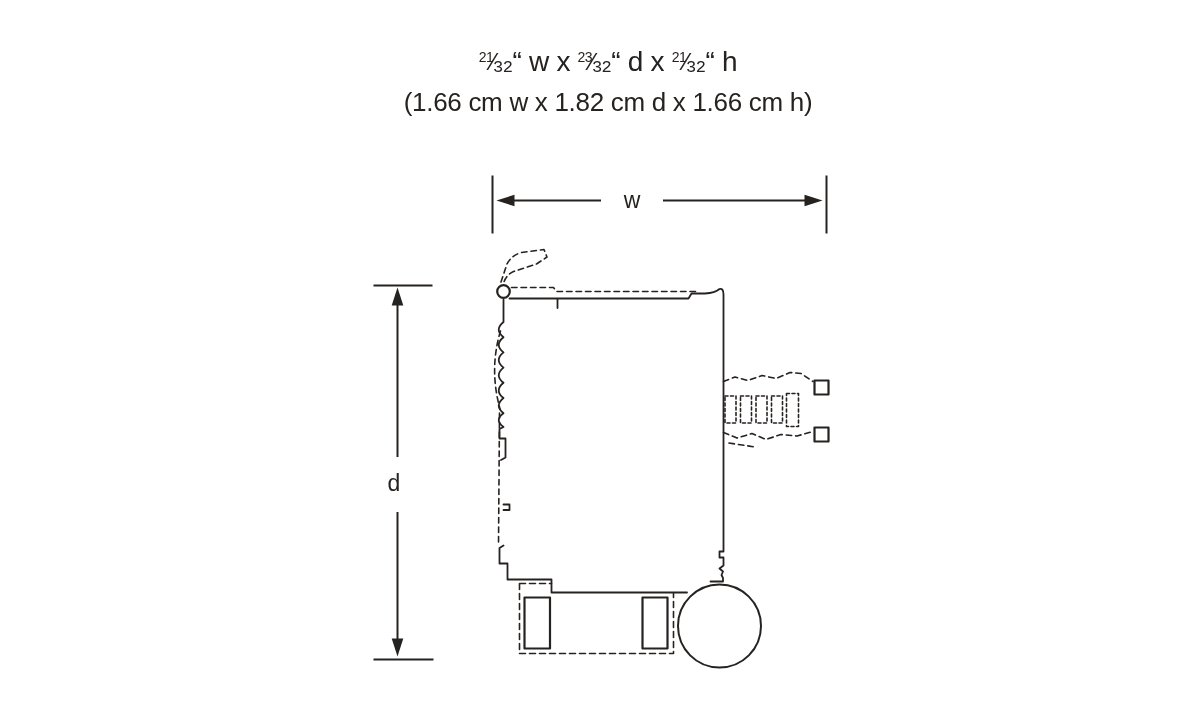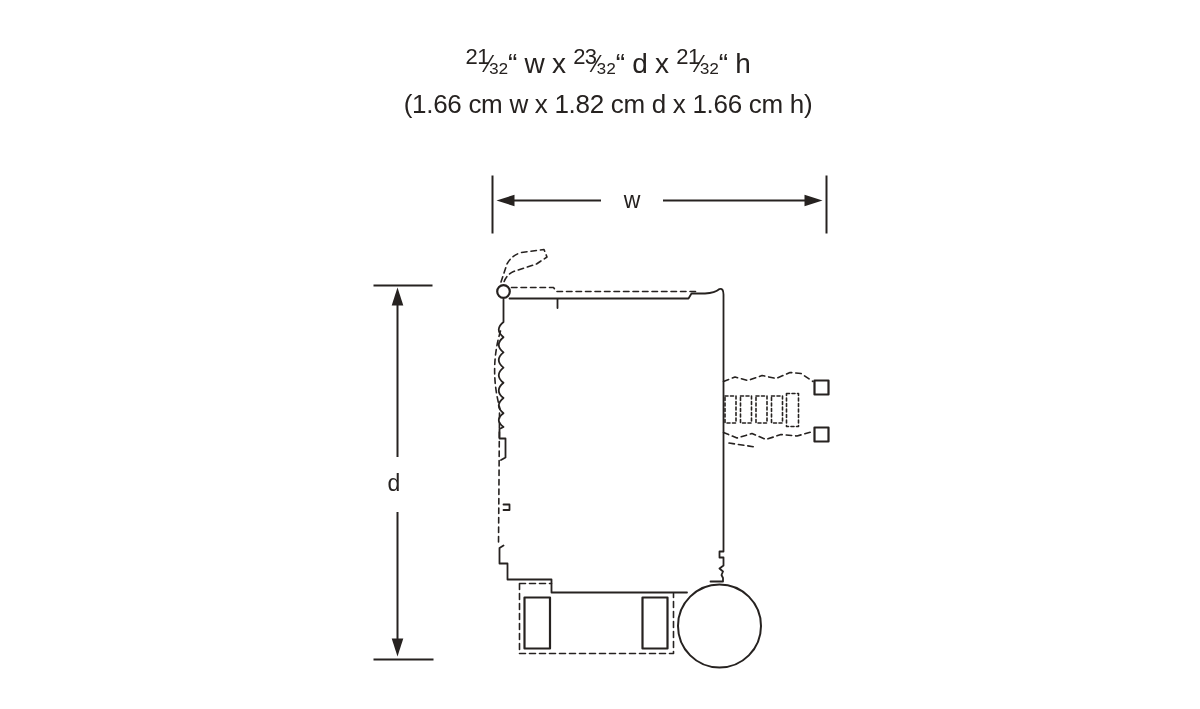--- a/index.html
+++ b/index.html
@@ -19,21 +19,21 @@
     font-size: 28px;
     line-height: 34px;
     font-weight: 400;
   }
   .heading .line2 {
     font-size: 26px;
     line-height: 34px;
     font-weight: 400;
   }
   .frac { white-space: nowrap; }
-  .frac .num { font-size: 22px; vertical-align: 9px; letter-spacing: -0.5px; }
+  .frac .num { font-size: 14px; vertical-align: 9px; letter-spacing: -0.5px; }
   .frac .slash { font-size: 24px; vertical-align: 1px; margin: 0 -2px; }
   .frac .den { font-size: 17px; vertical-align: -1px; letter-spacing: -0.5px; font-family: Liberation Mono, monospace; }
 
   .diagram-svg {
     position: absolute;
     inset: 0;
     width: 1200px;
     height: 709px;
     color: var(--ink);
   }

